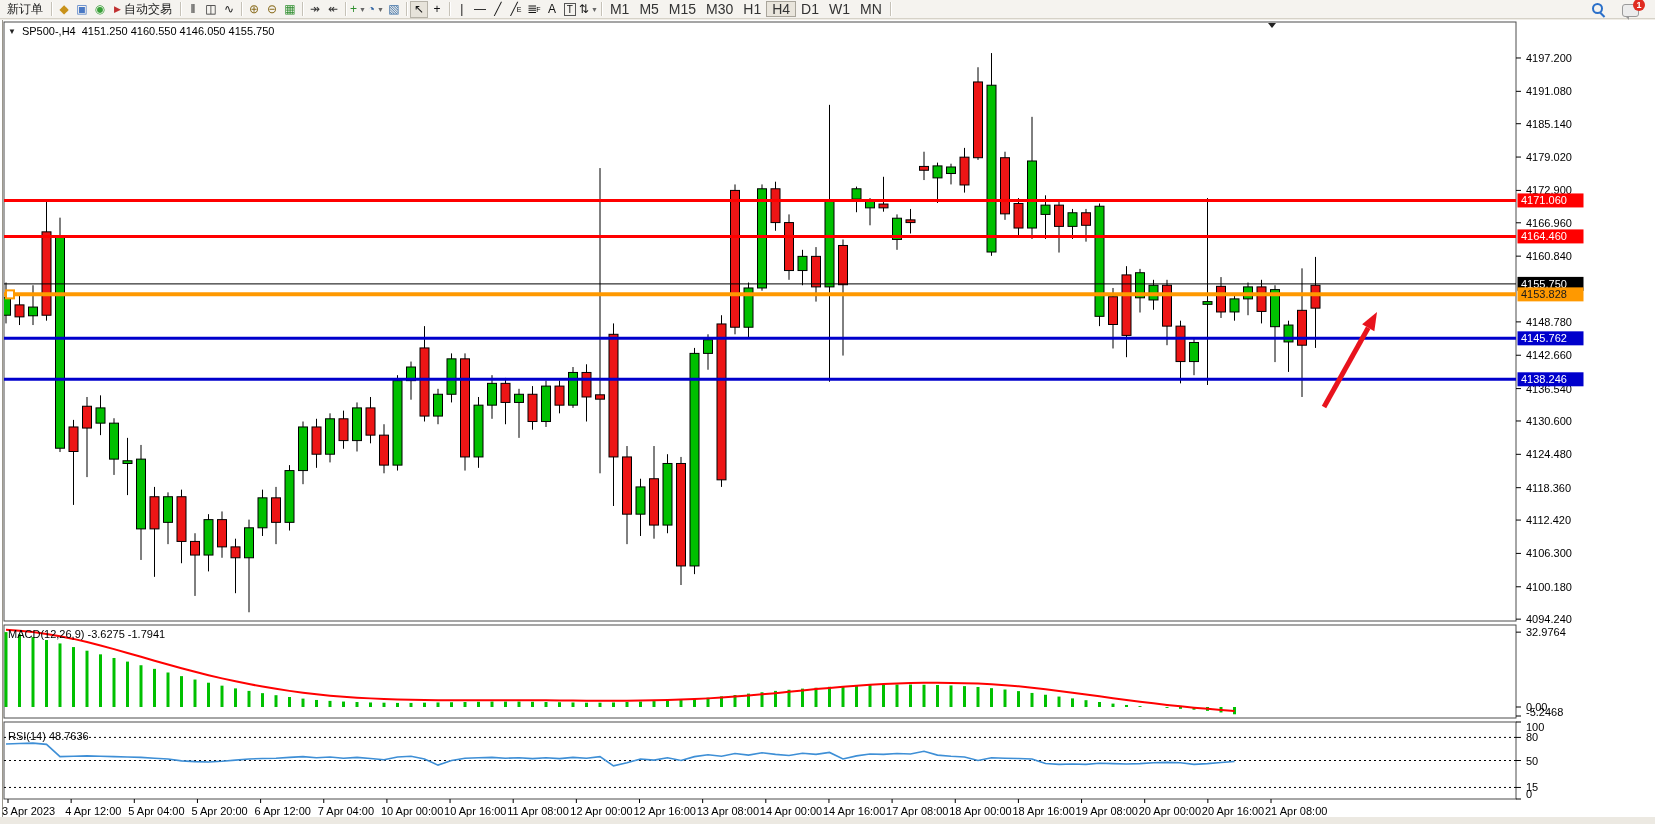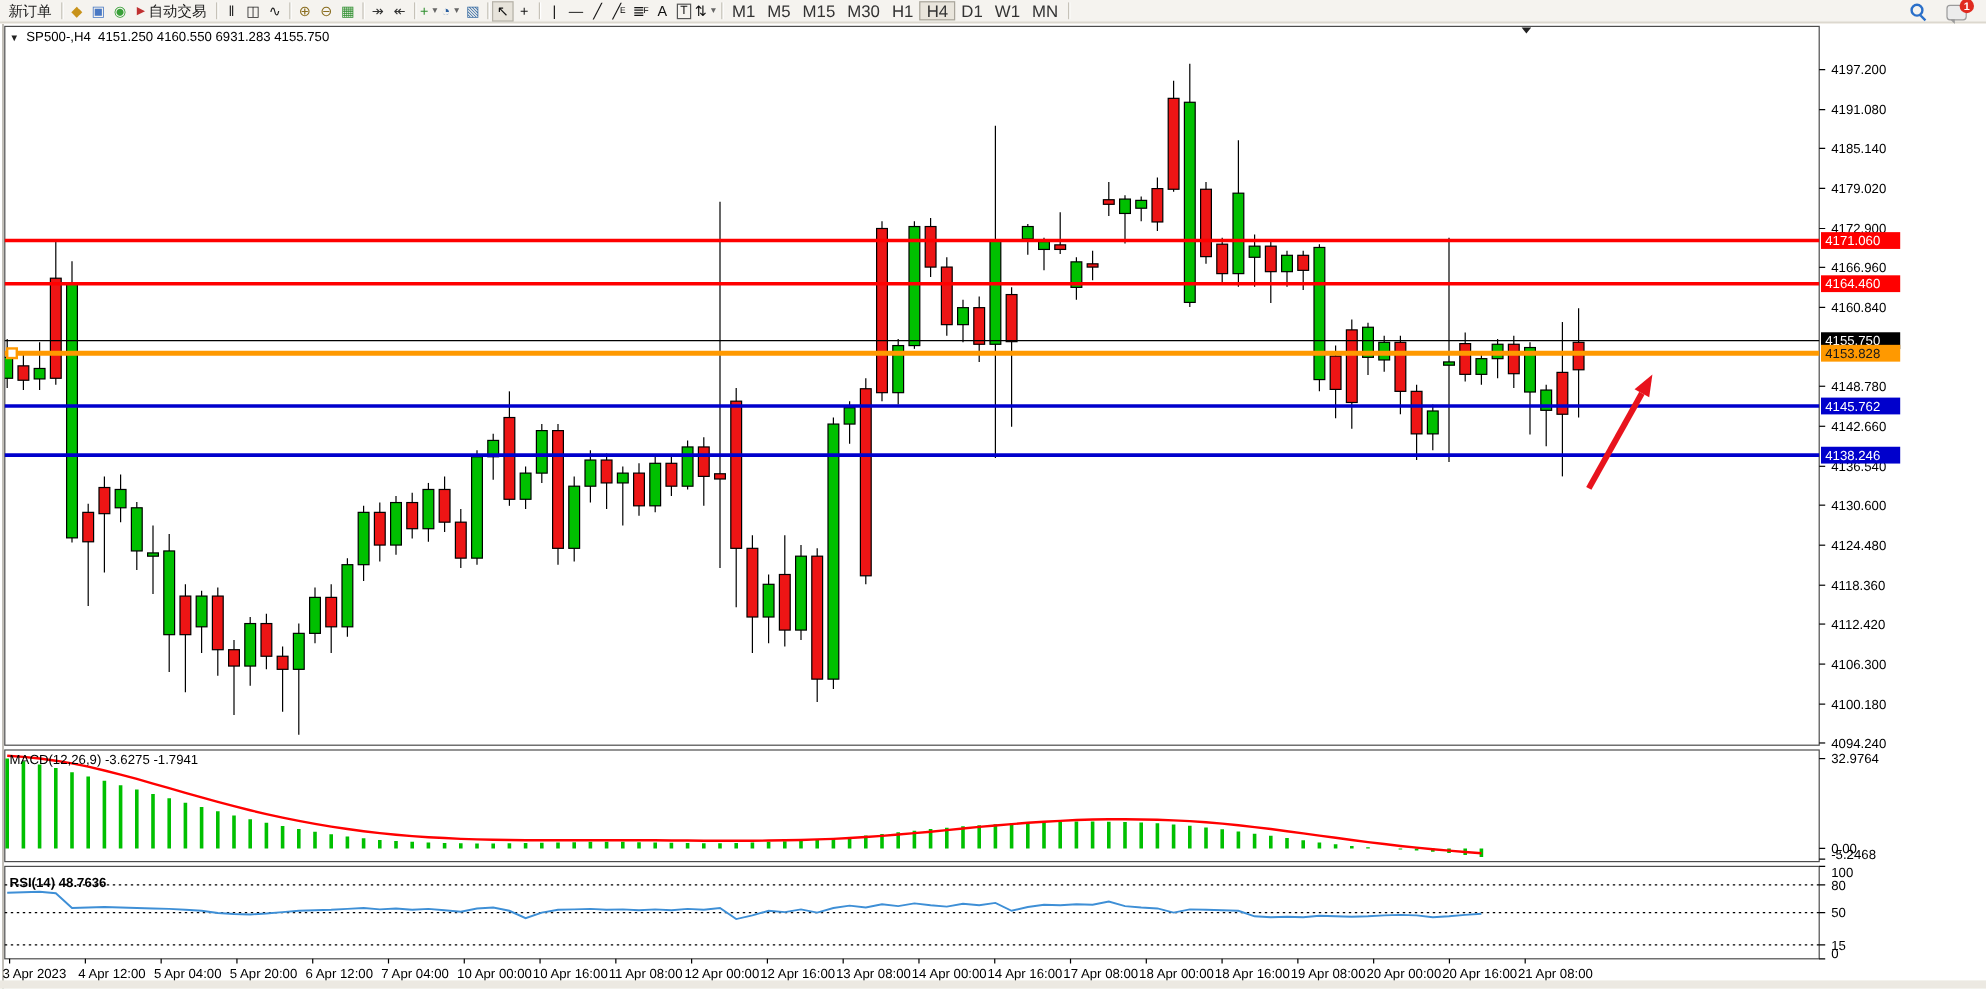--- a/index.html
+++ b/index.html
@@ -25,21 +25,21 @@
   .chat::after{content:"";position:absolute;left:2px;bottom:-4px;width:0;height:0;border-left:4px solid transparent;border-right:0 solid transparent;border-top:4px solid #9a9a9a;}
   .chat .badge{position:absolute;right:-7px;top:-6px;background:#e02b20;color:#fff;border-radius:50%;
     font-size:9px;width:12px;height:12px;line-height:12px;text-align:center;font-weight:bold;}
   
   .chart-zone{position:absolute;left:0;top:20px;width:1655px;height:804px;background:#ffffff;}
   svg text{font-family:"Liberation Sans",sans-serif;}
   .overlay-label{position:absolute;font-size:11px;color:#000;white-space:nowrap;z-index:5;}
   #chart-title{left:8px;top:5px;display:flex;gap:6px;align-items:center;}
   #chart-title .tri{font-size:8px;color:#222;}
   #macd-label{left:8px;top:608px;}
-  #rsi-label{left:8px;top:710px;font-weight:bold;}
+  #rsi-label{left:8px;top:710px;}
 </style>
 </head>
 <body>
 
 <div class="app">
   <div class="toolbar" id="toolbar">
       <div class="tb-btn">
         <span>新订单</span>
       </div>
       <div class="tb-sep"></div>
@@ -146,21 +146,21 @@
         <span class="chat">
           <span class="badge">1</span>
         </span>
       </div>
     </div>
 
   <div class="chart-zone">
     <div class="overlay-label" id="chart-title">
       <span class="tri">▼</span>
       <span>SP500-,H4</span>
-      <span>4151.250 4160.550 6931.283 4155.750</span>
+      <span>4151.250 4160.550 4146.050 4155.750</span>
     </div>
     <div class="overlay-label" id="macd-label">MACD(12,26,9) -3.6275 -1.7941</div>
     <div class="overlay-label" id="rsi-label">RSI(14) 48.7636</div>
     <svg id="chart-svg" width="1655" height="804">
         <rect x="0" y="0" width="1655" height="804" fill="#ffffff"></rect>
         <rect x="2" y="0" width="1" height="804" fill="#9a968c"></rect>
         <rect x="4" y="2" width="1512" height="599" fill="#ffffff" stroke="#4d4d4d" stroke-width="1"></rect>
         <rect x="4" y="605" width="1512" height="93" fill="#ffffff" stroke="#4d4d4d" stroke-width="1"></rect>
         <rect x="4" y="702" width="1512" height="77" fill="#ffffff" stroke="#4d4d4d" stroke-width="1"></rect>
         <defs>

